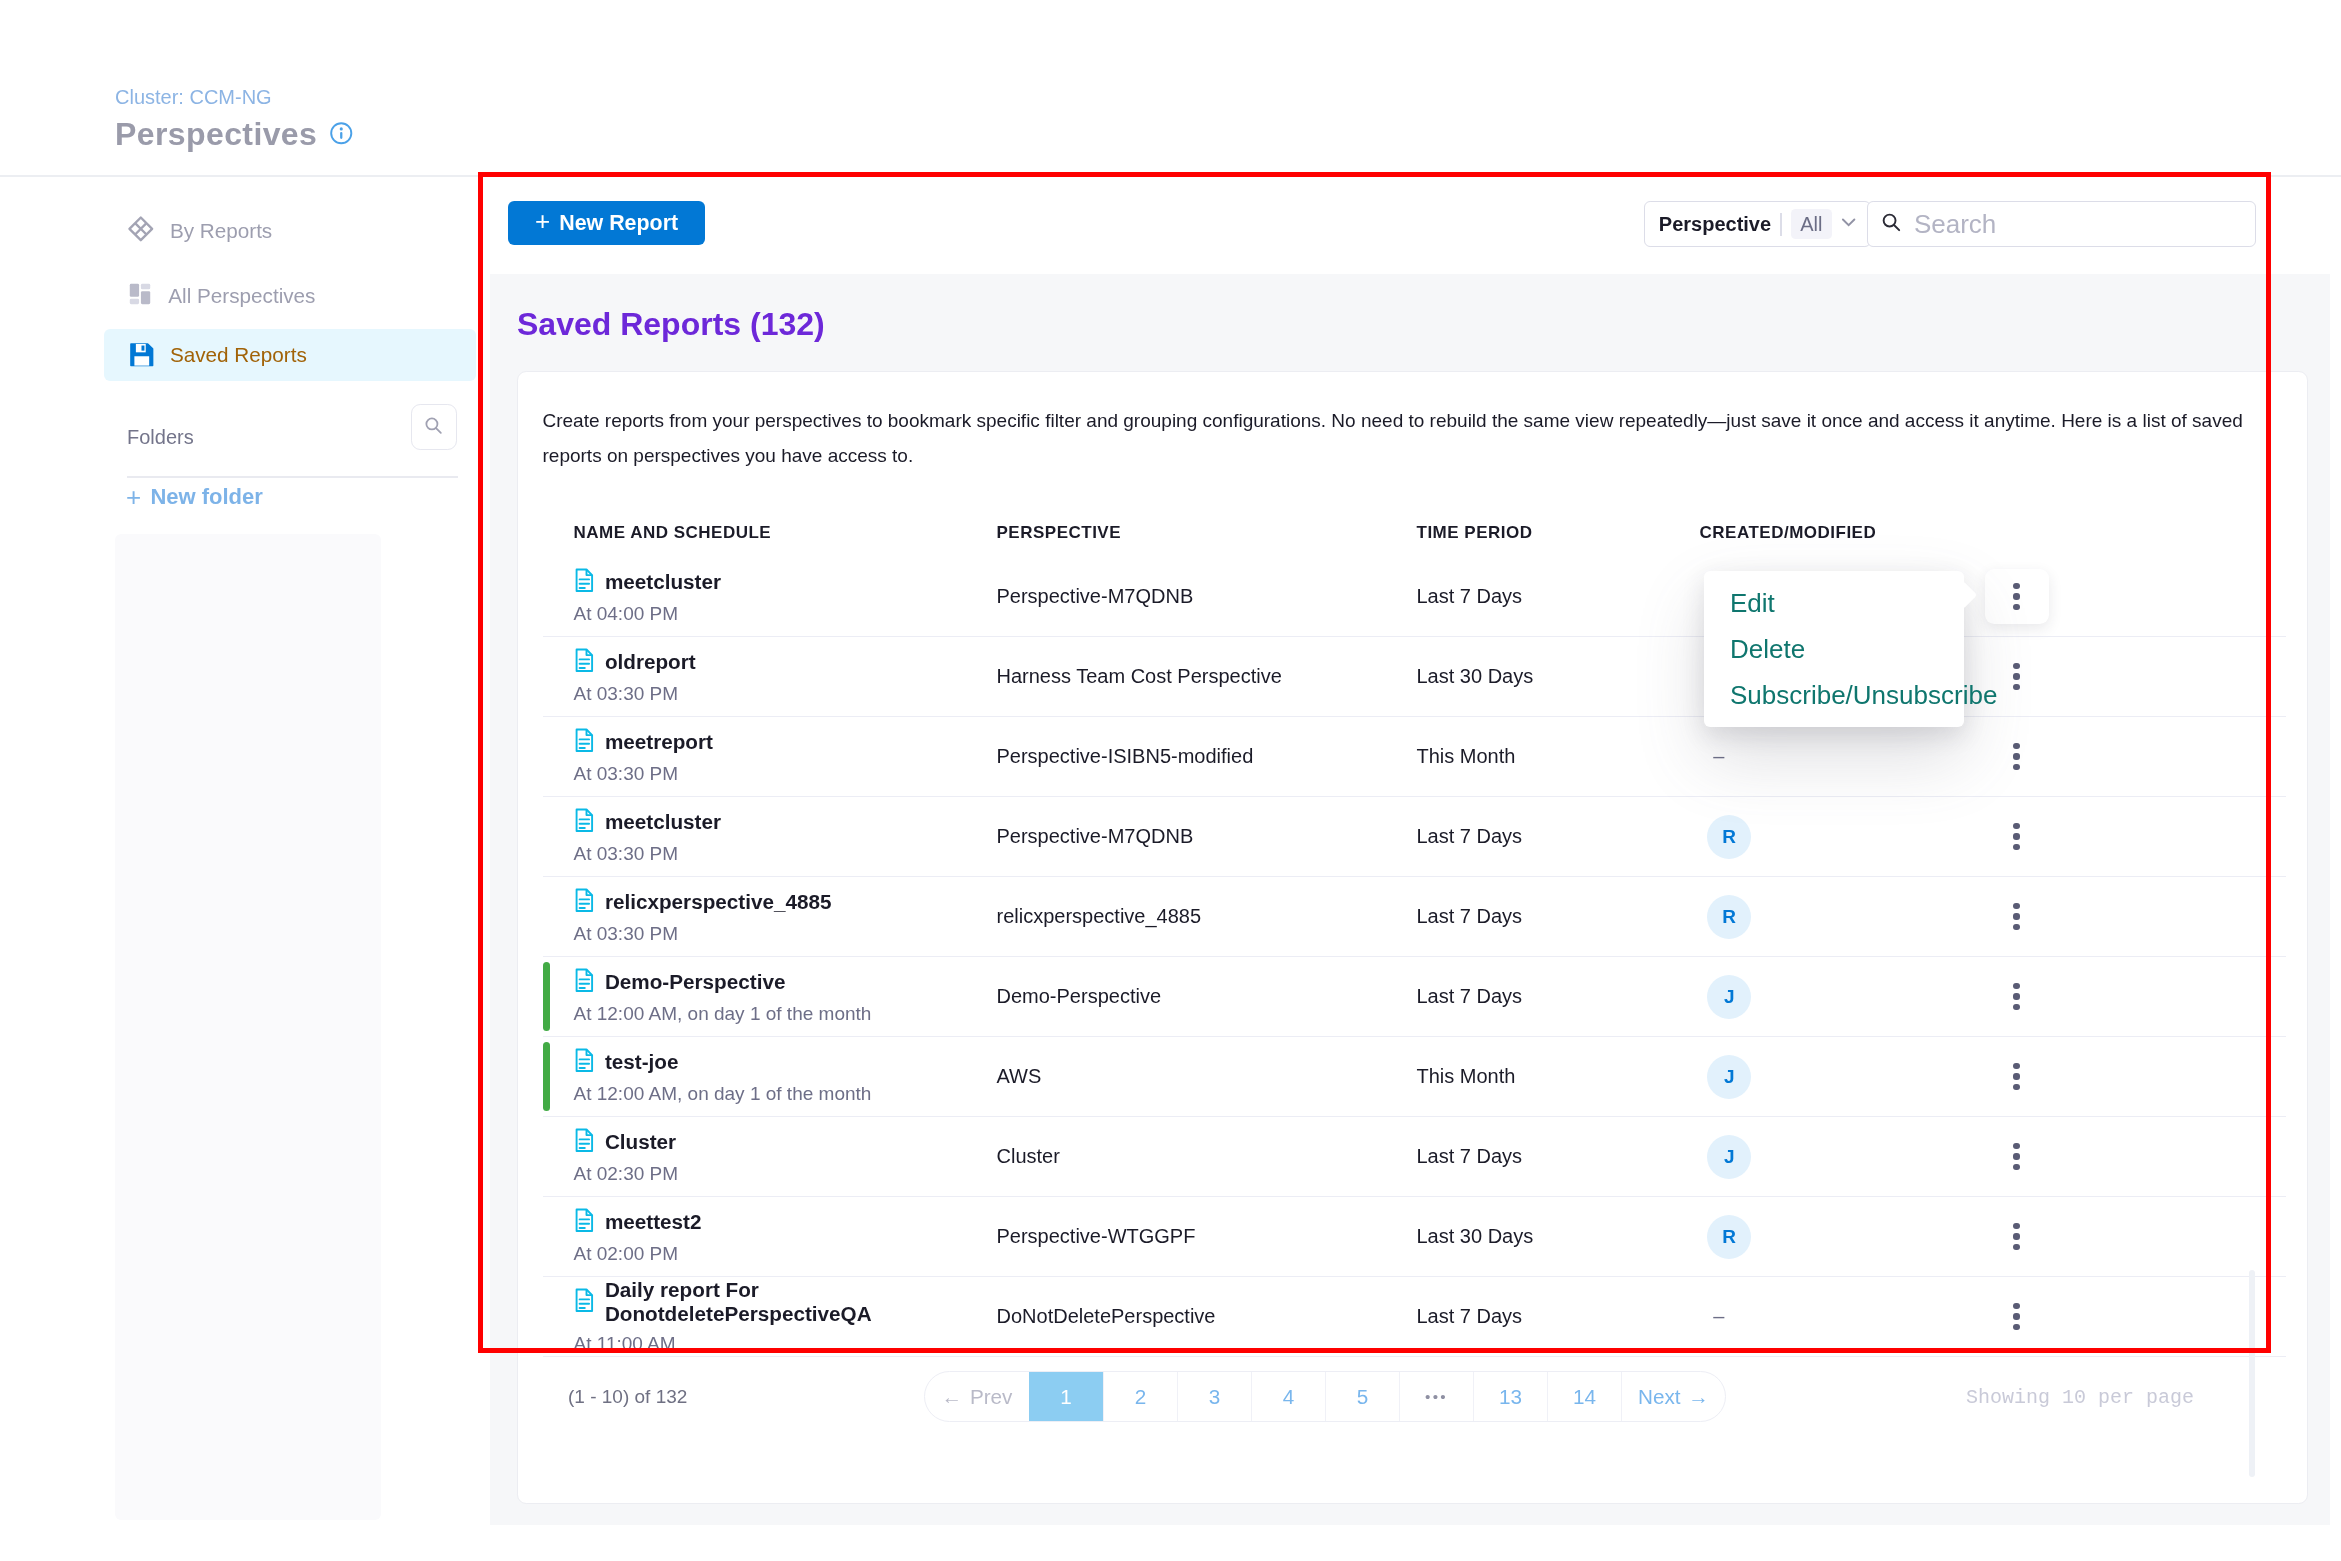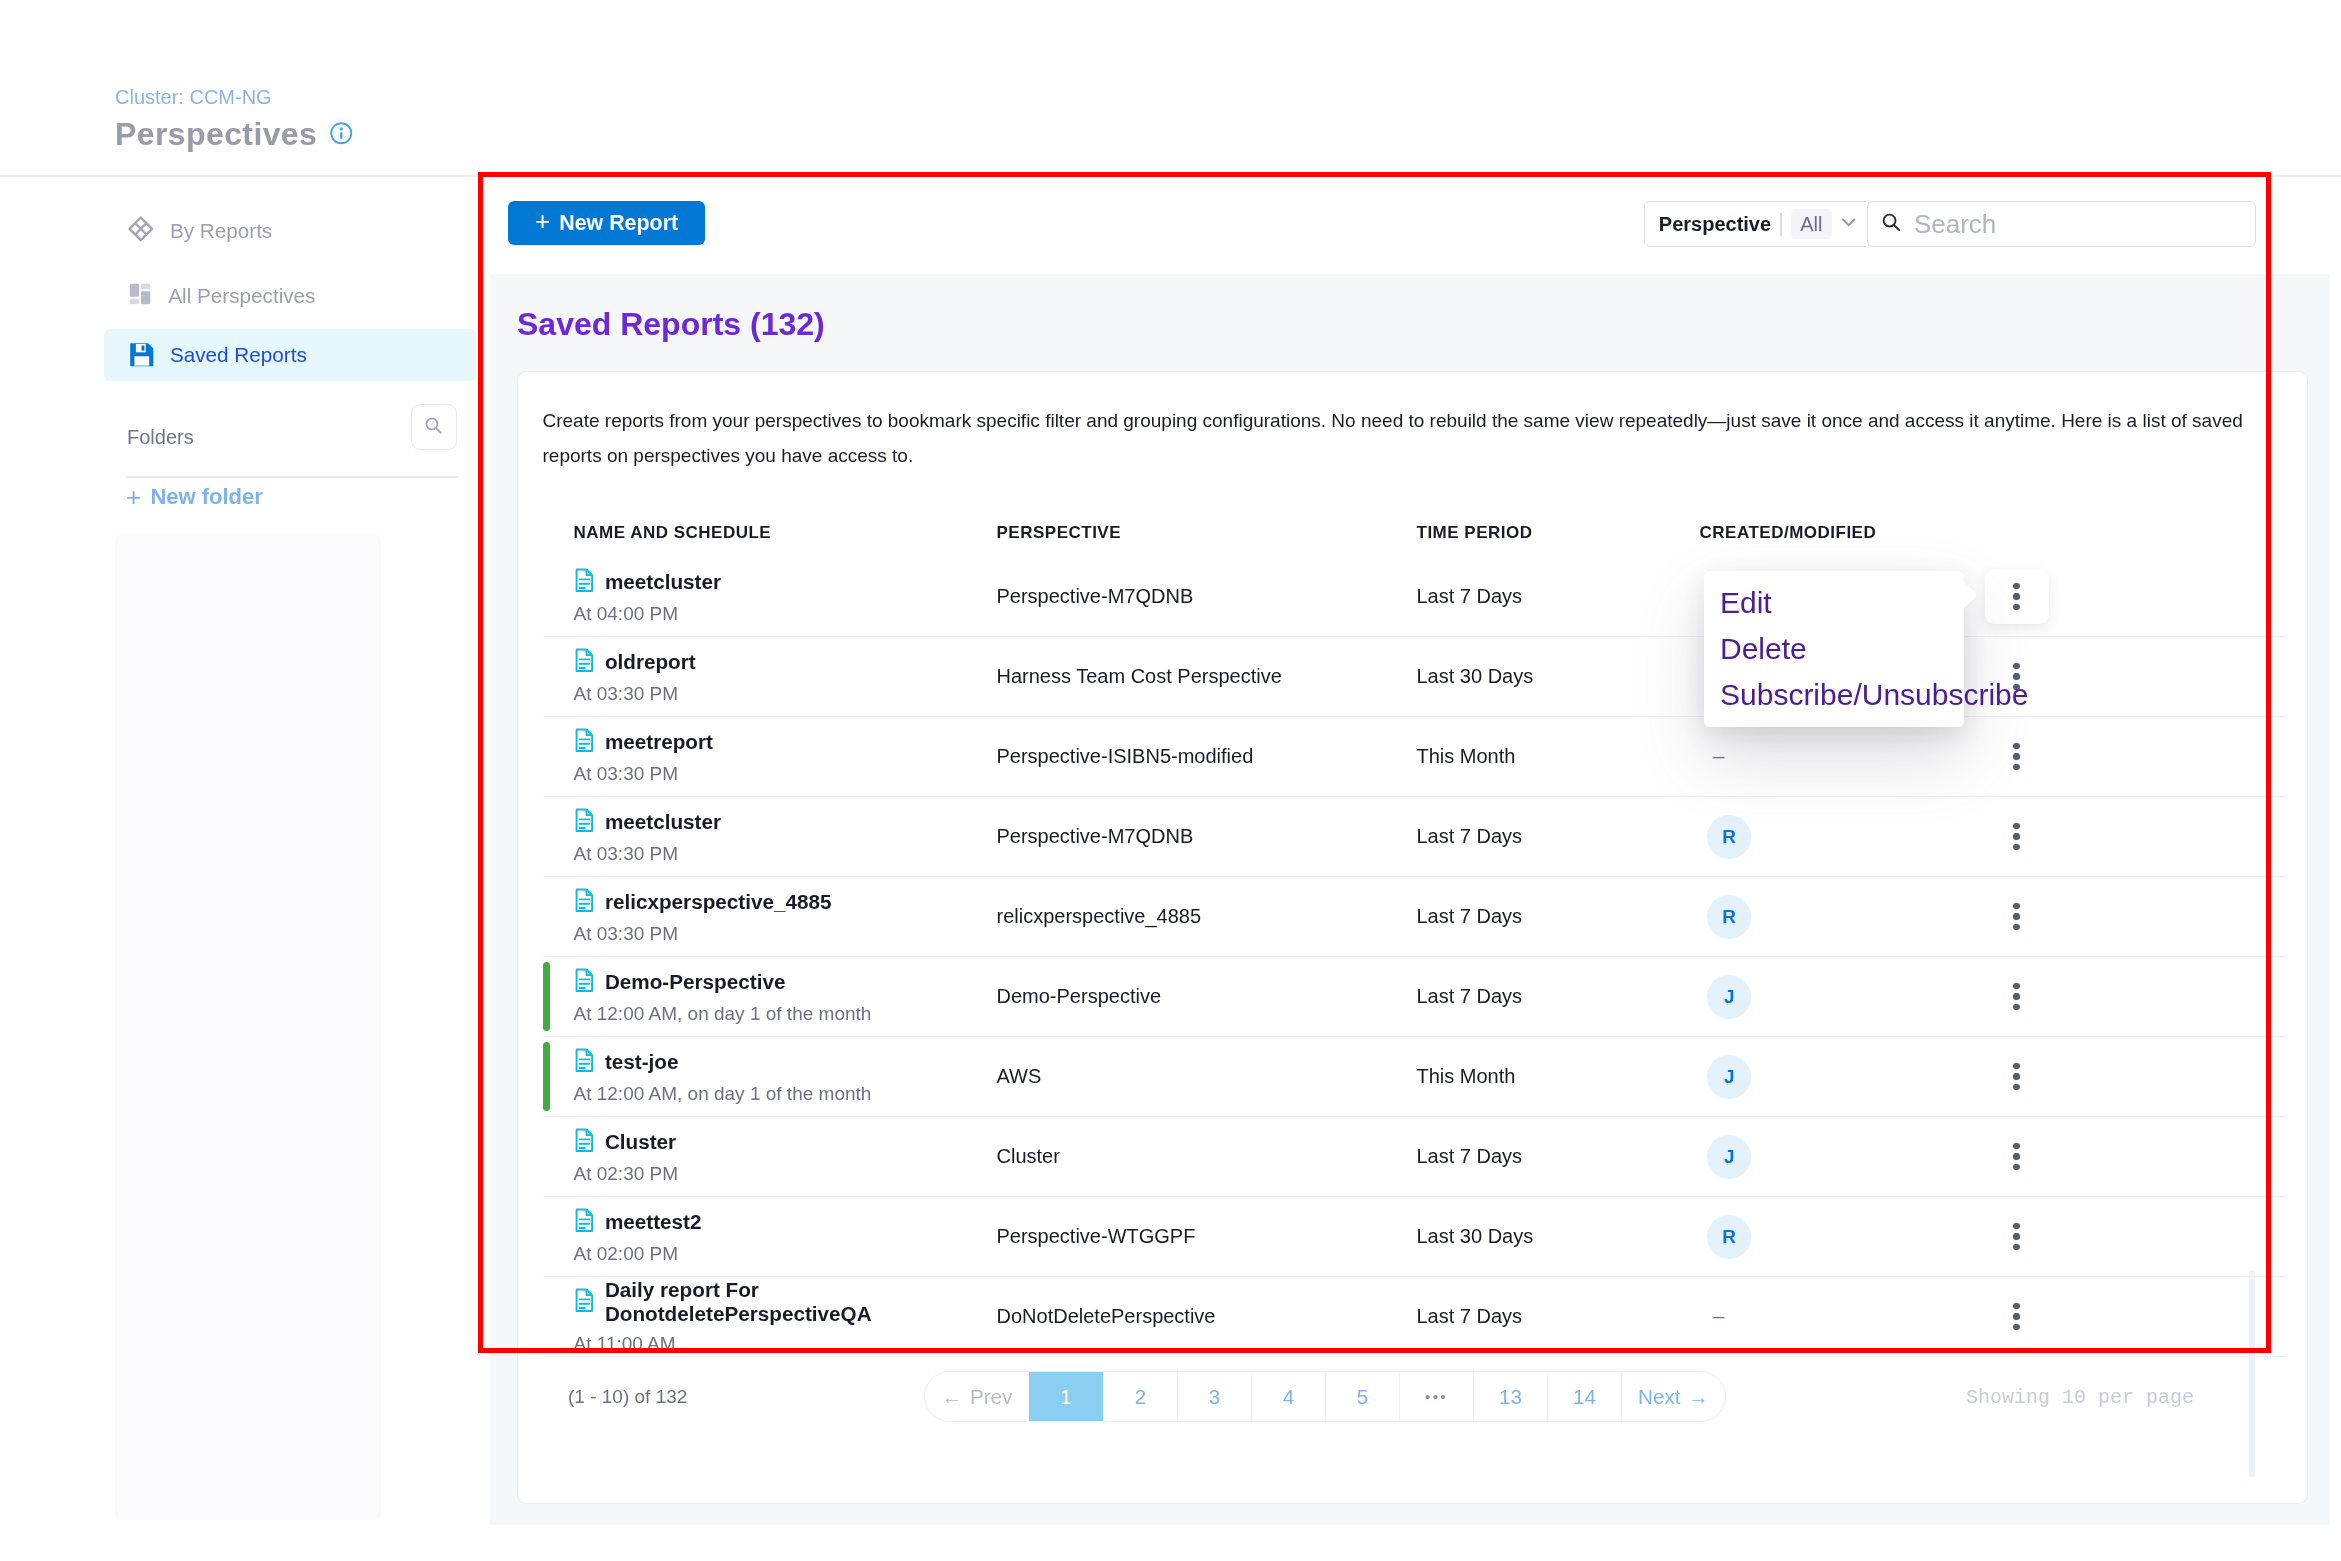--- a/index.html
+++ b/index.html
@@ -11,21 +11,21 @@
   
   .account-link { position:absolute; left:115px; top:86px; font-size:20px; color:#8cb4e4; }
   .page-title-wrap { position:absolute; left:115px; top:116px; display:flex; align-items:center; gap:12px; }
   .page-title { font-size:32px; font-weight:bold; color:#9a9baa; letter-spacing:0.4px; }
   .top-divider { position:absolute; left:0; top:175px; width:2342px; height:1.5px; background:#eceef2; }
 
   
   .side-item { position:absolute; left:104px; width:372px; height:47px; display:flex; align-items:center; gap:15.3px; padding-left:23px; cursor:pointer; }
   .side-item .lbl { font-size:20.7px; color:#9d9eaf; }
   .side-item.active { background:#e6f7fe; border-radius:6.1px; height:52px; }
-  .side-item.active .lbl { color:#1d4ed8; font-weight:500; }
+  .side-item.active .lbl { color:#a16207; font-weight:500; }
   .folders-label { position:absolute; left:127px; top:426px; font-size:20px; color:#73748a; }
   .folders-search-btn { position:absolute; left:411px; top:404px; width:46px; height:46px; border:1.5px solid #e6e7ef; border-radius:9.2px; background:#fff; display:flex; align-items:center; justify-content:center; }
   .folders-divider { position:absolute; left:127px; top:476px; width:331px; height:1.5px; background:#e9eaf0; }
   .new-folder { position:absolute; left:126px; top:484px; display:flex; align-items:center; gap:9.2px; color:#7db3e8; font-size:22px; font-weight:600; cursor:pointer; }
   .new-folder .plus { font-size:26px; font-weight:400; line-height:23px; }
   .side-skeleton { position:absolute; left:115px; top:534px; width:266px; height:986px; background:#fafafc; border-radius:6.1px; }
 
   
   .content-bg { position:absolute; left:490px; top:274px; width:1840px; height:1251px; background:#f6f7f9; }
   .new-report-btn { position:absolute; left:508px; top:201px; width:197px; height:44px; background:#0278d5; border:none; border-radius:6.1px; color:#fff; font-size:21.4px; font-weight:bold; display:flex; align-items:center; justify-content:center; gap:9.2px; font-family:"Liberation Sans",sans-serif; cursor:pointer; }
@@ -59,21 +59,21 @@
   .created.dash { margin-left:13.8px; font-size:20px; color:#6d6e87; }
   .c5 { display:flex; align-items:center; }
   .kebab-btn { width:64px; height:55px; background:transparent; border:none; display:flex; align-items:center; justify-content:center; cursor:pointer; }
   .kebab-btn .dots { display:flex; flex-direction:column; gap:4.6px; }
   .kebab-btn .dots i { width:6.1px; height:6.1px; border-radius:50%; background:#5a5c75; }
   .row:first-child .kebab-btn { background:#fff; border-radius:9.2px; box-shadow:0 4.6px 13.8px rgba(40,41,61,0.10); }
 
   
   .ctx-menu { position:absolute; left:1704px; top:571px; width:260px; background:#fff; border-radius:6.1px; padding:9.2px 0; box-shadow:0 7.7px 23px rgba(40,41,61,0.12), 0 31px 69px rgba(96,97,112,0.20); z-index:40; }
   .ctx-menu::after { content:""; position:absolute; right:-9.2px; top:13.8px; width:20px; height:20px; background:#fff; transform:rotate(45deg); border-radius:3.1px; }
-  .ctx-item { height:46px; display:flex; align-items:center; padding-left:16px; font-size:30px; font-weight:500; color:#4c1d95; cursor:pointer; }
+  .ctx-item { height:46px; display:flex; align-items:center; padding-left:26px; font-size:26px; font-weight:500; color:#0f766e; cursor:pointer; }
 
   
   .pagination { position:absolute; left:0; right:0; top:999px; height:55px; }
   .pg-range { position:absolute; left:50px; top:15.3px; font-size:19px; color:#6f7083; }
   .pager { position:absolute; left:406px; top:0; height:51px; display:inline-flex; background:#fff; border:1.5px solid #edeef5; border-radius:26px; overflow:hidden; }
   .pg-cell { display:flex; align-items:center; justify-content:center; border-left:1.5px solid #f0f1f7; font-size:20.7px; cursor:pointer; }
   .pg-cell:first-child { border-left:none; }
   .pg-prev { width:104px; color:#b9bac8; gap:7.7px; }
   .pg-next { width:104px; color:#79b6ed; gap:7.7px; }
   .page-cell { width:74px; color:#79b6ed; font-weight:500; }

